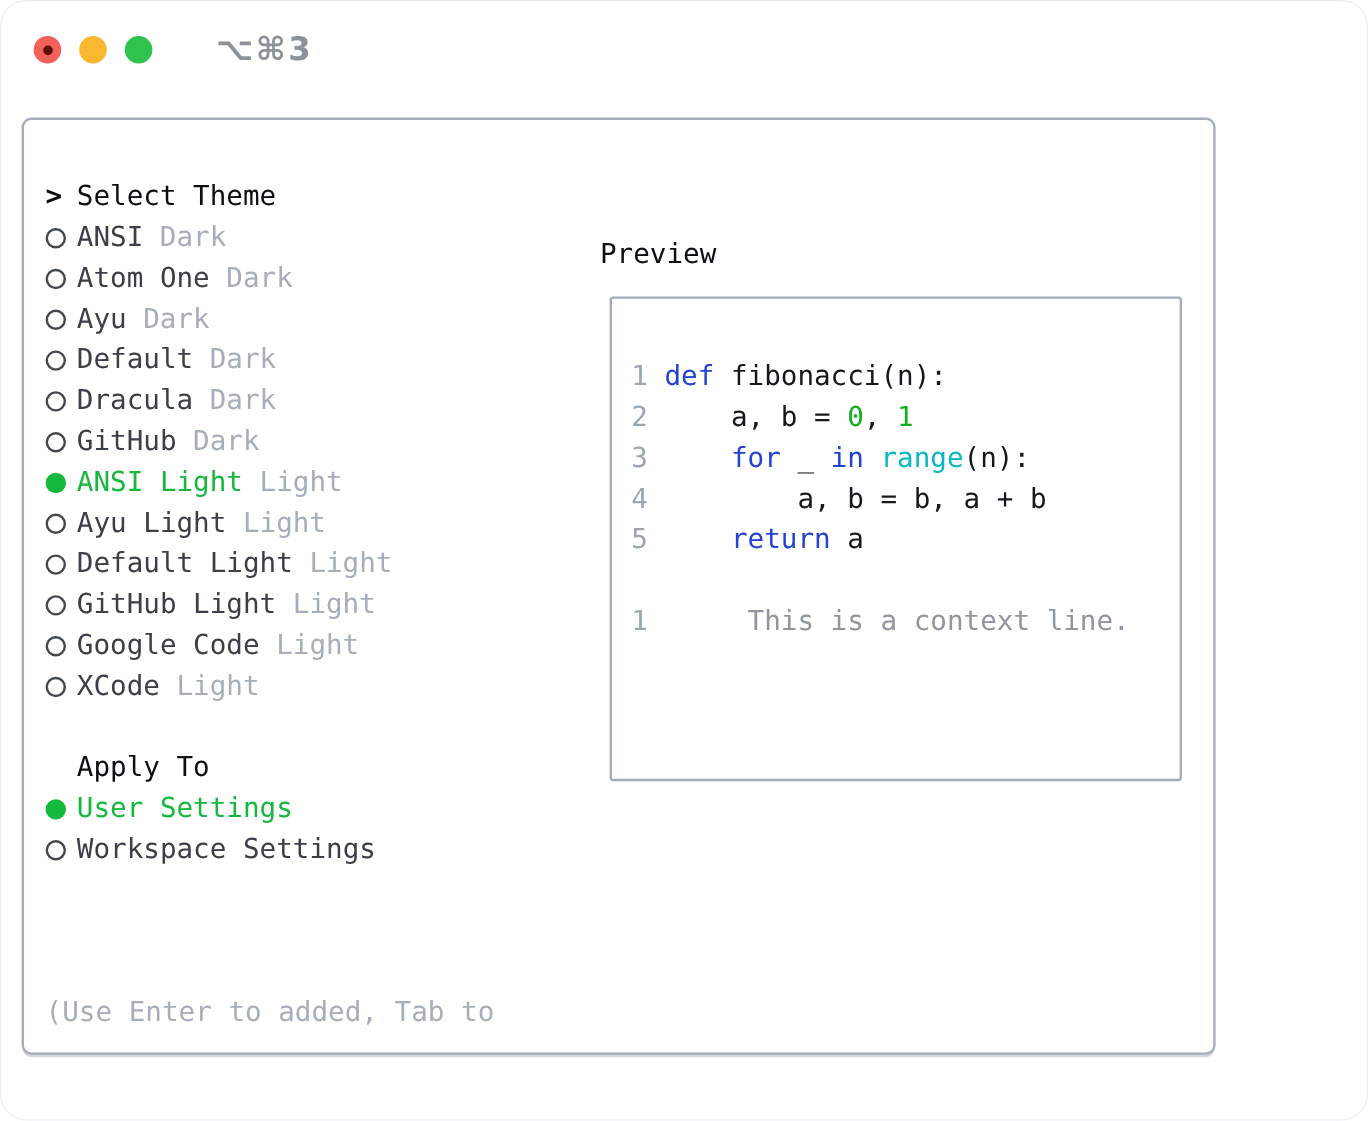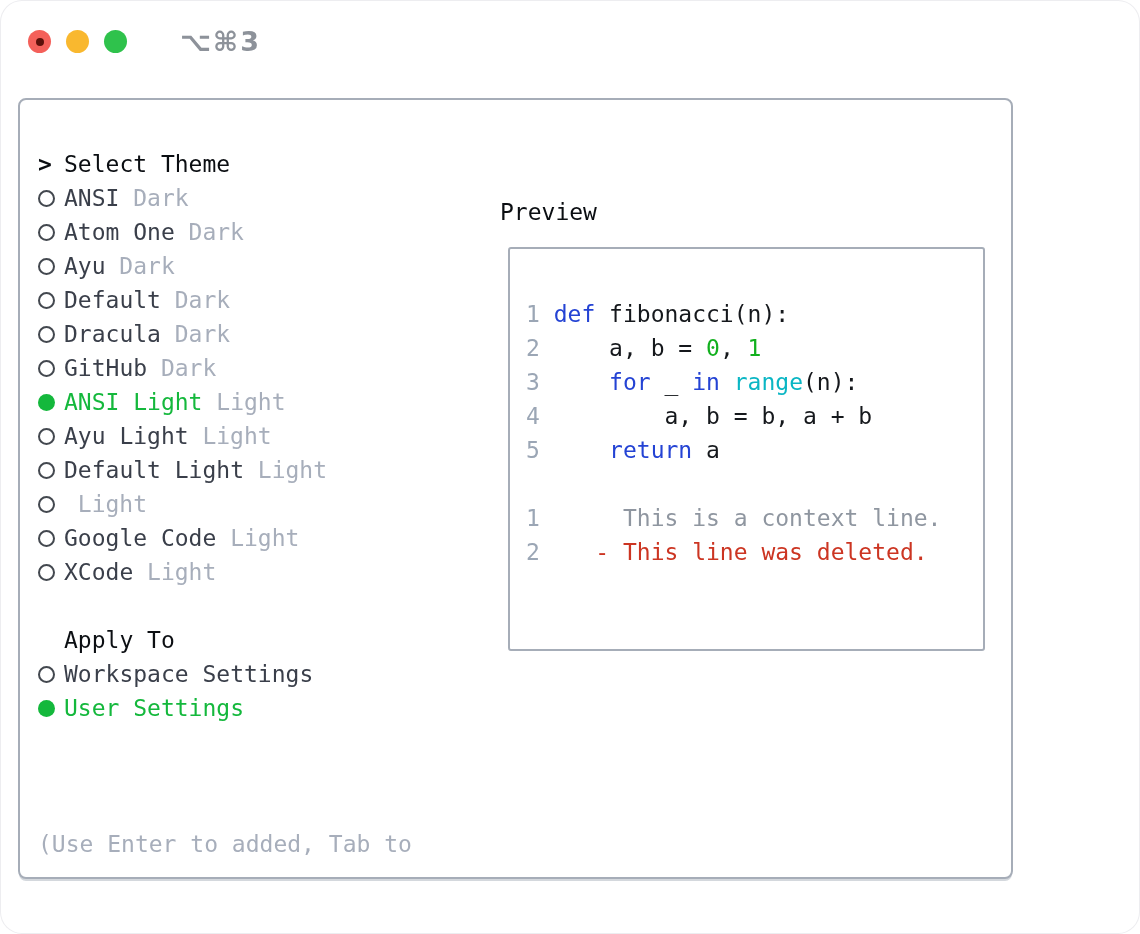--- a/index.html
+++ b/index.html
@@ -106,33 +106,33 @@
       <div>
           <div class="row theme-row"><span class="marker"><span class="radio"></span></span><span class="name">ANSI</span><span class="tag">Dark</span></div>
           <div class="row theme-row"><span class="marker"><span class="radio"></span></span><span class="name">Atom One</span><span class="tag">Dark</span></div>
           <div class="row theme-row"><span class="marker"><span class="radio"></span></span><span class="name">Ayu</span><span class="tag">Dark</span></div>
           <div class="row theme-row"><span class="marker"><span class="radio"></span></span><span class="name">Default</span><span class="tag">Dark</span></div>
           <div class="row theme-row"><span class="marker"><span class="radio"></span></span><span class="name">Dracula</span><span class="tag">Dark</span></div>
           <div class="row theme-row"><span class="marker"><span class="radio"></span></span><span class="name">GitHub</span><span class="tag">Dark</span></div>
           <div class="row theme-row selected"><span class="marker"><span class="radio on"></span></span><span class="name">ANSI Light</span><span class="tag">Light</span></div>
           <div class="row theme-row"><span class="marker"><span class="radio"></span></span><span class="name">Ayu Light</span><span class="tag">Light</span></div>
           <div class="row theme-row"><span class="marker"><span class="radio"></span></span><span class="name">Default Light</span><span class="tag">Light</span></div>
-          <div class="row theme-row"><span class="marker"><span class="radio"></span></span><span class="tag">Light</span></div>
+          <div class="row theme-row"><span class="marker"><span class="radio"></span></span><span class="name">GitHub Light</span><span class="tag">Light</span></div>
           <div class="row theme-row"><span class="marker"><span class="radio"></span></span><span class="name">Google Code</span><span class="tag">Light</span></div>
           <div class="row theme-row"><span class="marker"><span class="radio"></span></span><span class="name">XCode</span><span class="tag">Light</span></div>
         </div>
 
       <div class="row apply-header">
         <span class="marker"></span>
         <span class="label">Apply To</span>
       </div>
 
       <div>
+          <div class="row apply-row selected"><span class="marker"><span class="radio on"></span></span><span class="label">User Settings</span></div>
           <div class="row apply-row"><span class="marker"><span class="radio"></span></span><span class="label">Workspace Settings</span></div>
-          <div class="row apply-row selected"><span class="marker"><span class="radio on"></span></span><span class="label">User Settings</span></div>
         </div>
 
       <div class="hint">
         <div>(Use Enter to added, Tab to</div>
         <div>change focus)</div>
       </div>
     </div>
 
     <div class="right-col">
       <div class="row">
@@ -140,19 +140,18 @@
       </div>
       <div class="preview-box">
         <div>
             <div class="code-line"><span class="lnum">1 </span><span class="tok-kw">def</span><span class="tok-fg"> fibonacci(n):</span></div>
             <div class="code-line"><span class="lnum">2 </span><span class="tok-fg">    a, b = </span><span class="tok-num">0</span><span class="tok-fg">, </span><span class="tok-num">1</span></div>
             <div class="code-line"><span class="lnum">3 </span><span class="tok-fg">    </span><span class="tok-kw">for</span><span class="tok-fg"> _ </span><span class="tok-kw">in</span><span class="tok-fg"> </span><span class="tok-bi">range</span><span class="tok-fg">(n):</span></div>
             <div class="code-line"><span class="lnum">4 </span><span class="tok-fg">        a, b = b, a + b</span></div>
             <div class="code-line"><span class="lnum">5 </span><span class="tok-fg">    </span><span class="tok-kw">return</span><span class="tok-fg"> a</span></div>
             <div class="code-line"><span class="lnum"></span></div>
             <div class="code-line"><span class="lnum">1 </span><span class="tok-ctx">     This is a context line.</span></div>
-            <div class="code-line"><span class="lnum">2 </span><span class="tok-del">   - This line was deleted.</span></div>
           </div>
       </div>
     </div>
 
   </div>
 </div>
 
 </body></html>

